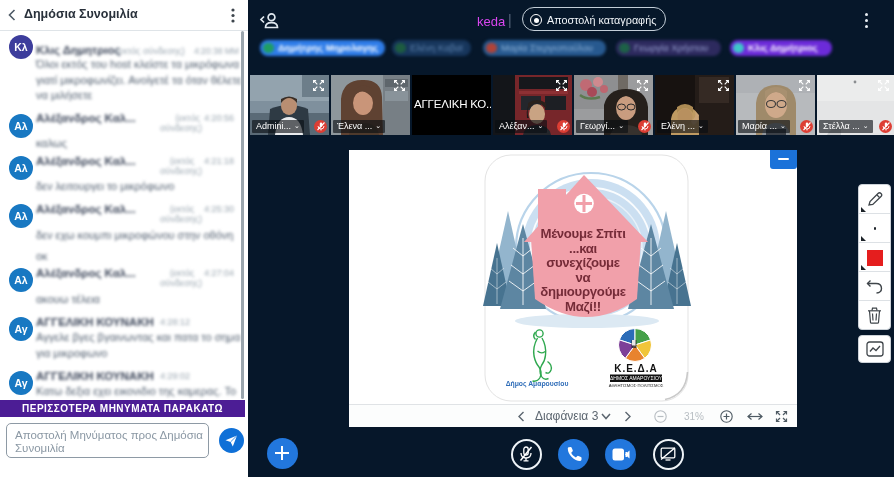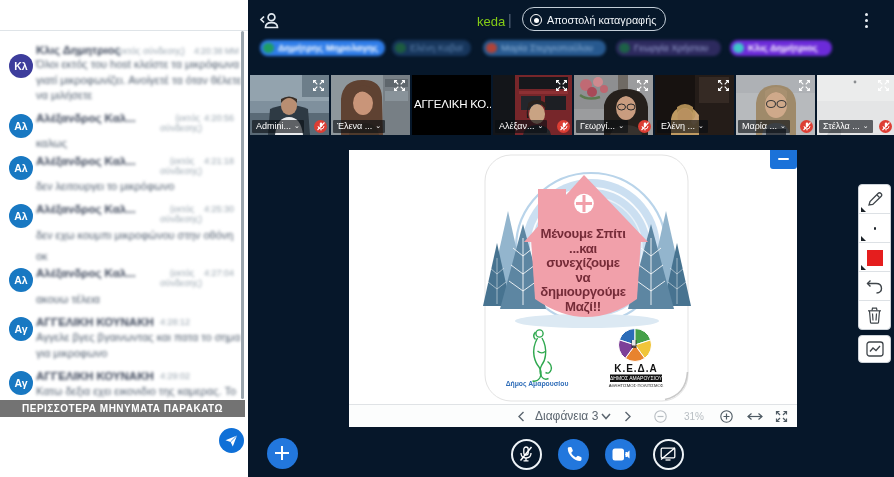--- a/index.html
+++ b/index.html
@@ -14,27 +14,27 @@
   .blur { filter:blur(1.45px); }
   .blur2 { filter:blur(1.4px); }
   .msg-av { position:absolute; left:9px; width:24px; height:24px; border-radius:50%;
             color:#fff; font-size:10.5px; font-weight:bold; text-align:center; line-height:24px; }
   .av-blue { background:#1878c2; }
   .av-indigo { background:#3d3d9c; }
   .mname { position:absolute; left:36px; font-size:11.5px; font-weight:bold; color:#3a4458; white-space:nowrap; }
   .mmeta { position:absolute; font-size:9px; color:#9aa6b0; white-space:nowrap; }
   .mbody { position:absolute; left:36px; width:206px; font-size:11px; line-height:15.5px; color:#556272; }
   #scrollbar { position:absolute; left:241px; top:31px; width:3px; height:368px; background:#9aa5ad; border-radius:2px; }
-  #morebar { position:absolute; left:0px; top:400px; width:245px; height:17px; background:#737373;
+  #morebar { position:absolute; left:0px; top:400px; width:245px; height:17px; background:#4c1d95;
              color:#fff; font-size:10px; font-weight:bold; text-align:center; line-height:17px; letter-spacing:.5px; }
   #chatinput { position:absolute; left:6px; top:423px; width:203px; height:35px; border:1px solid #8e9aa5; border-radius:5px; }
   #chatinput .ph { position:absolute; left:8px; top:4.5px; width:191px; font-size:11.5px; line-height:13px; color:#8b98a4; }
   #sendbtn { position:absolute; left:219px; top:428px; width:25px; height:25px; border-radius:50%; background:#0f70d7; }
   
-  #keda { position:absolute; left:477px; top:14px; color:#84cc16; font-size:13px; }
+  #keda { position:absolute; left:477px; top:14px; color:#d946ef; font-size:13px; }
   #sep1 { position:absolute; left:508px; top:12px; color:#55657a; font-size:14px; }
   #recpill { position:absolute; left:522px; top:7px; width:144px; height:24px; border:1px solid #c3ced8; border-radius:12px; }
   #recpill .txt { position:absolute; left:24px; top:5.5px; color:#f2f6fa; font-size:10.8px; white-space:nowrap; }
   #recpill .ring { position:absolute; left:7px; top:6px; width:12px; height:12px; border:1.6px solid #fff; border-radius:50%; }
   #recpill .dot { position:absolute; left:10.5px; top:9.5px; width:5px; height:5px; background:#fff; border-radius:50%; }
   #topdots { position:absolute; left:865px; top:13px; width:4px; }
   #topdots i { display:block; width:3.4px; height:3.4px; border-radius:50%; background:#e8eef3; margin-bottom:2.6px; }
   
   .pill { position:absolute; top:40px; height:16px; border-radius:8px; font-size:9.5px; line-height:16px; white-space:nowrap; overflow:hidden; }
   .pill .ic { position:absolute; left:3px; top:2.7px; width:10.5px; height:10.5px; border-radius:50%; }
@@ -63,23 +63,34 @@
              border:1px solid #ccd2d8; border-radius:4px; }
   
   .actbtn { position:absolute; width:31px; height:31px; border-radius:50%; }
   .ghost { border:2.4px solid #eef3f7; background:transparent; }
   .solid { background:#2277dd; }
 </style>
 </head>
 <body>
 
 <div id="chat">
+  <div class="hdr">
+    <svg class="abs" style="left:8px;top:9px" width="8" height="12" viewBox="0 0 8 12">
+        <path d="M6.5 1 L1.5 6 L6.5 11" stroke="#4e5a66" stroke-width="1.6" fill="none"></path>
+      </svg>
+    <div class="title">Δημόσια Συνομιλία</div>
+    <svg class="abs" style="left:231px;top:8px" width="4" height="15" viewBox="0 0 4 15">
+      <circle cx="2" cy="2" r="1.6" fill="#3d454d"></circle>
+        <circle cx="2" cy="7.5" r="1.6" fill="#3d454d"></circle>
+        <circle cx="2" cy="13" r="1.6" fill="#3d454d"></circle>
+    </svg>
+  </div>
   <div class="divider"></div>
 
-  <div class="msg-av av-indigo" style="top:54px">Κλ</div>
+  <div class="msg-av av-indigo" style="top:35px">Κλ</div>
   <div class="mname blur" style="top:44px">Κλις Δημητριος</div>
   <div class="mmeta blur" style="left:116px;top:46px">(εκτός σύνδεσης)</div>
   <div class="mmeta blur" style="left:194px;top:46px;font-size:8.5px">4:20:38 ΜΜ</div>
   <div class="mbody blur" style="top:57px">Όλοι εκτός του host κλείστε τα μικρόφωνα γιατί μικροφωνίζει. Ανοίγετέ τα όταν θέλετε να μιλήσετε</div>
 
   <div class="msg-av av-blue" style="top:114px">Αλ</div>
   <div class="mname blur" style="top:112px">Αλέξανδρος Καλ...</div>
   <div class="mmeta blur" style="left:170px;top:113px;text-align:right;width:30px">(εκτός</div>
   <div class="mmeta blur" style="left:204px;top:113px">4:20:56</div>
   <div class="mmeta blur" style="left:160px;top:123px">σύνδεσης)</div>
@@ -112,20 +123,23 @@
   <div class="mmeta blur" style="left:160px;top:317px">4:28:12</div>
   <div class="mbody blur" style="top:330px">Αγγελε βγες βγαινωντας και πατα το σημα για μικροφωνο</div>
 
   <div class="msg-av av-blue" style="top:371px">Αγ</div>
   <div class="mname blur" style="top:370px">ΑΓΓΕΛΙΚΗ ΚΟΥΝΑΚΗ</div>
   <div class="mmeta blur" style="left:160px;top:371px">4:29:02</div>
   <div class="mbody blur" style="top:384px">Κατω δεξια εχει εικονιδιο της καμερας. Το</div>
 
   <div id="scrollbar"></div>
   <div id="morebar">ΠΕΡΙΣΣΟΤΕΡΑ ΜΗΝΥΜΑΤΑ ΠΑΡΑΚΑΤΩ</div>
+  <div id="chatinput">
+      <div class="ph">Αποστολή Μηνύματος προς Δημόσια Συνομιλία</div>
+    </div>
   <div id="sendbtn">
     <svg style="position:absolute;left:6px;top:6.5px" width="13" height="12" viewBox="0 0 13 12">
       <path d="M0.5 5.2 L12 0.5 L7.8 11.5 L5.6 6.9 Z" fill="#fff"></path>
       <path d="M5.6 6.9 L12 0.5" stroke="#0f70d7" stroke-width="0.8"></path>
     </svg>
   </div>
 </div>
 
 <svg class="abs" style="left:259px;top:12px" width="20" height="17" viewBox="0 0 20 17">
   <path d="M5 4.5 L2 7.5 L5 10.5" stroke="#dfe7ee" stroke-width="1.7" fill="none"></path>

